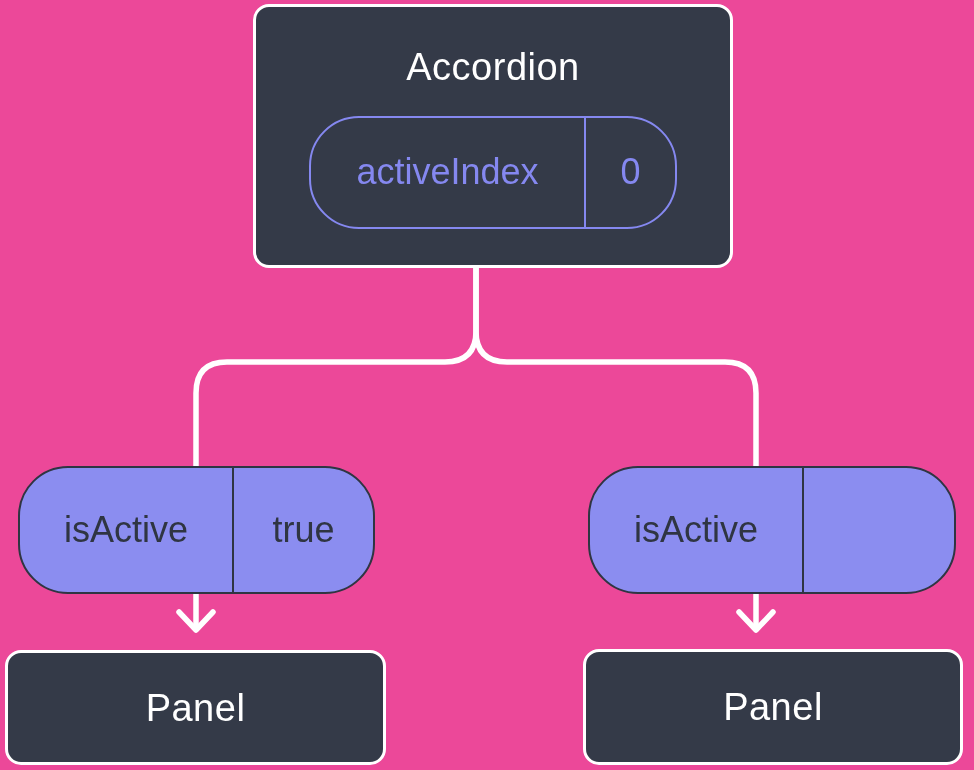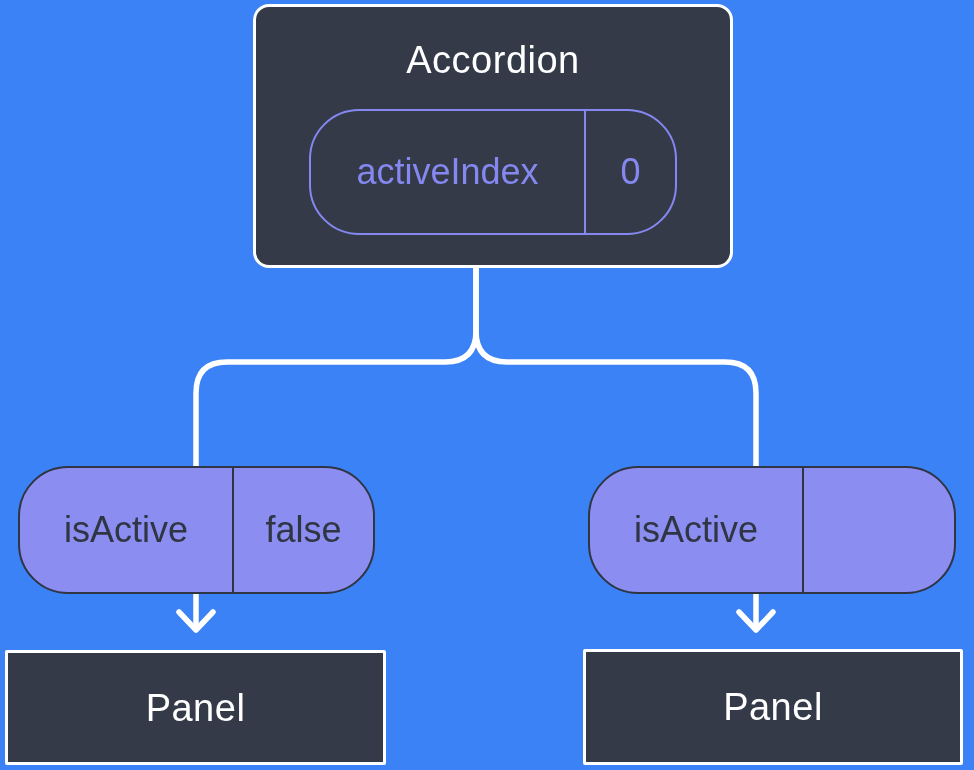--- a/index.html
+++ b/index.html
@@ -4,21 +4,21 @@
 <style>
   html, body { margin: 0; padding: 0; }
   body {
     font-family: "Liberation Sans", sans-serif;
     background: #4e6770;
   }
   .canvas {
     position: relative;
     width: 974px;
     height: 770px;
-    background: #3b82f6;
+    background: #ec4899;
     overflow: hidden;
   }
   .connectors {
     position: absolute;
     inset: 0;
     width: 974px;
     height: 770px;
   }
   .node {
     position: absolute;
@@ -37,21 +37,21 @@
     gap: 26px;
   }
   .node-title {
     color: #ffffff;
     font-size: 38px;
     font-weight: 500;
     line-height: 46px;
     letter-spacing: 0.5px;
   }
   .prop-pill {
-    width: 368px; height: 126px;
+    width: 368px; height: 113px;
     box-sizing: border-box;
     border: 2px solid #8588f0;
     border-radius: 50px;
     display: flex;
     align-items: stretch;
     overflow: hidden;
   }
   .prop-pill .seg {
     display: flex;
     align-items: center;
@@ -80,21 +80,21 @@
     color: #2f3542;
     font-size: 36px;
   }
   .state-pill .seg-name { border-right: 2.5px solid #2f3542; }
   .state-pill-left  { left: 18px;  width: 357px; }
   .state-pill-left  .seg-name { width: 212px; }
   .state-pill-right { left: 588px; width: 368px; }
   .state-pill-right .seg-name { width: 212px; }
   .state-pill .seg-value { flex: 1; }
   .node-panel {
-    border-radius: 2px;
+    border-radius: 16px;
   }
   .node-panel-left  { left: 5px;   top: 650px; width: 381px; height: 115px; }
   .node-panel-right { left: 583px; top: 649px; width: 380px; height: 116px; }
 </style>
 </head>
 <body>
 
 <div class="canvas">
 
   <svg class="connectors" viewBox="0 0 974 770">
@@ -107,21 +107,21 @@
   <div class="node node-root">
     <div class="node-title">Accordion</div>
     <div class="prop-pill">
       <div class="seg seg-name">activeIndex</div>
       <div class="seg seg-value">0</div>
     </div>
   </div>
 
   <div class="state-pill state-pill-left">
     <div class="seg seg-name">isActive</div>
-    <div class="seg seg-value">false</div>
+    <div class="seg seg-value">true</div>
   </div>
 
   <div class="state-pill state-pill-right">
     <div class="seg seg-name">isActive</div>
   </div>
 
   <div class="node node-panel node-panel-left">
     <div class="node-title">Panel</div>
   </div>
 

